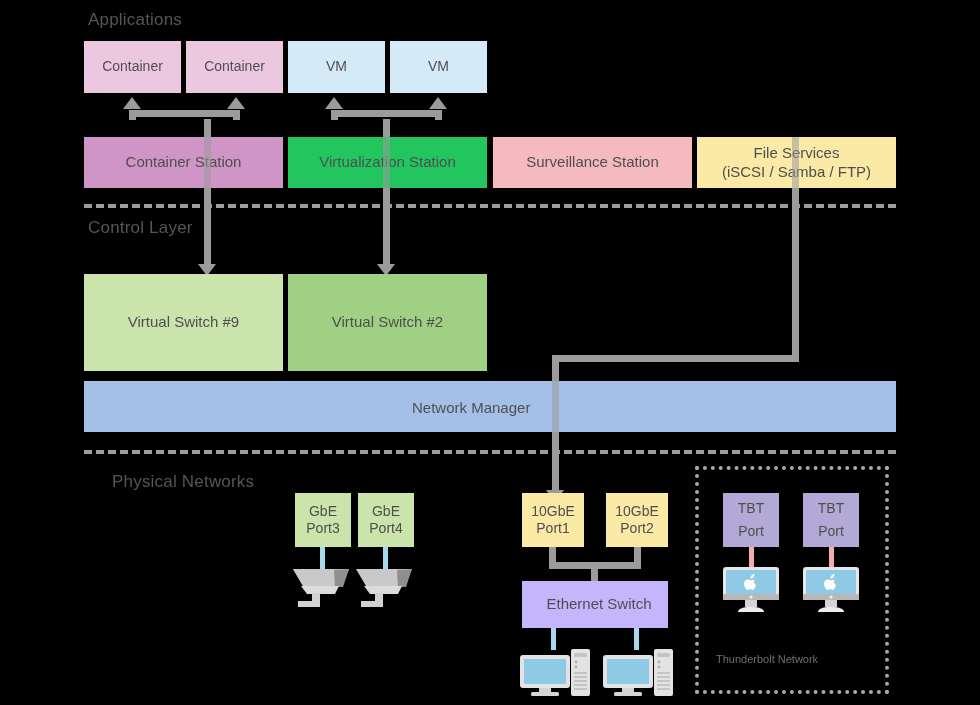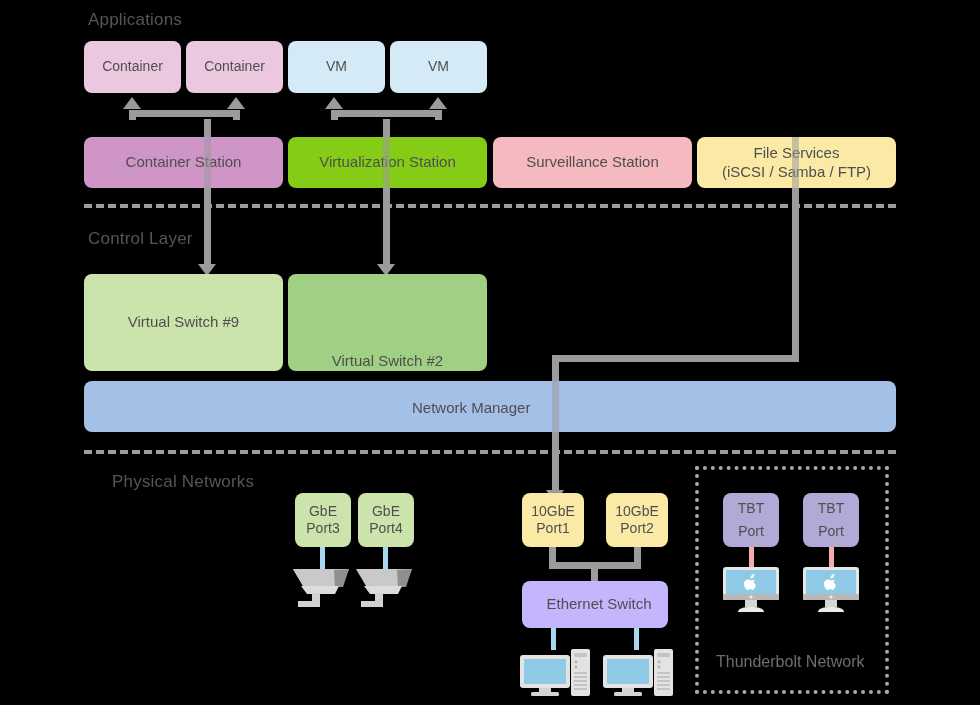--- a/index.html
+++ b/index.html
@@ -24,33 +24,32 @@
   
   .node{
     position:absolute;
     display:flex;align-items:center;justify-content:center;
     text-align:center;
     font-size:14px;
     color:#4f4f4f;
     line-height:1.25;
     box-sizing:border-box;
     z-index:4;
-    border-radius:8px;
   }
   .node span{display:block;}
 
   
   .c-container{background:#ecc8e0;}
   .c-vm{background:#d5eaf7;}
   .c-contstation{background:#cf95c7;}
-  .c-virtstation{background:#84cc16;}
+  .c-virtstation{background:#22c55e;}
   .c-surv{background:#f5b9c0;}
   .c-file{background:#fbeaa6;}
   .c-vsw1{background:#cbe4ac;}
-  .c-vsw2{background:#a0d083;align-items:flex-end;}
+  .c-vsw2{background:#a0d083;}
   .c-netmgr{background:#a4c0e6;}
   .c-gbe{background:#cbe4ac;}
   .c-10gbe{background:#fbeaa6;}
   .c-eth{background:#c4b5fd;padding-left:8px;}
   .c-tbt{background:#b3a9d6;gap:6px;}
 
   .station{font-size:15px;}
   .netmgr-label{
     position:absolute;font-size:15px;color:#4f4f4f;
     z-index:5;white-space:nowrap;
@@ -89,35 +88,35 @@
   .cable-pink{background:#f2aeae;}
 
   
   .tbt-region{
     position:absolute;
     border:4px dotted #a8a8a8;
     box-sizing:border-box;
     z-index:1;
   }
   .tbt-caption{
-    position:absolute;font-size:16px;color:#6e6e6e;
+    position:absolute;font-size:11px;color:#6e6e6e;
     white-space:nowrap;z-index:2;text-align:center;
   }
 
   
   .icon{position:absolute;z-index:4;}
 </style>
 </head>
 <body>
 
 <div id="stage">
 
   <div class="section-title" style="left:88px;top:10px;">Applications</div>
 
-  <div class="section-title" style="left:88px;top:229px;">Control Layer</div>
+  <div class="section-title" style="left:88px;top:218px;">Control Layer</div>
 
   <div class="section-title" style="left:100px;top:472px;margin-left:12px;">Physical Networks</div>
 
   <div class="divider" style="left:84px;top:204px;width:812px;"></div>
   <div class="divider" style="left:84px;top:450px;width:812px;"></div>
 
   <div class="node c-container" style="left:84px;top:41px;width:97px;height:52px;">
     <span>Container</span>
   </div>
   <div class="node c-container" style="left:186px;top:41px;width:97px;height:52px;">

